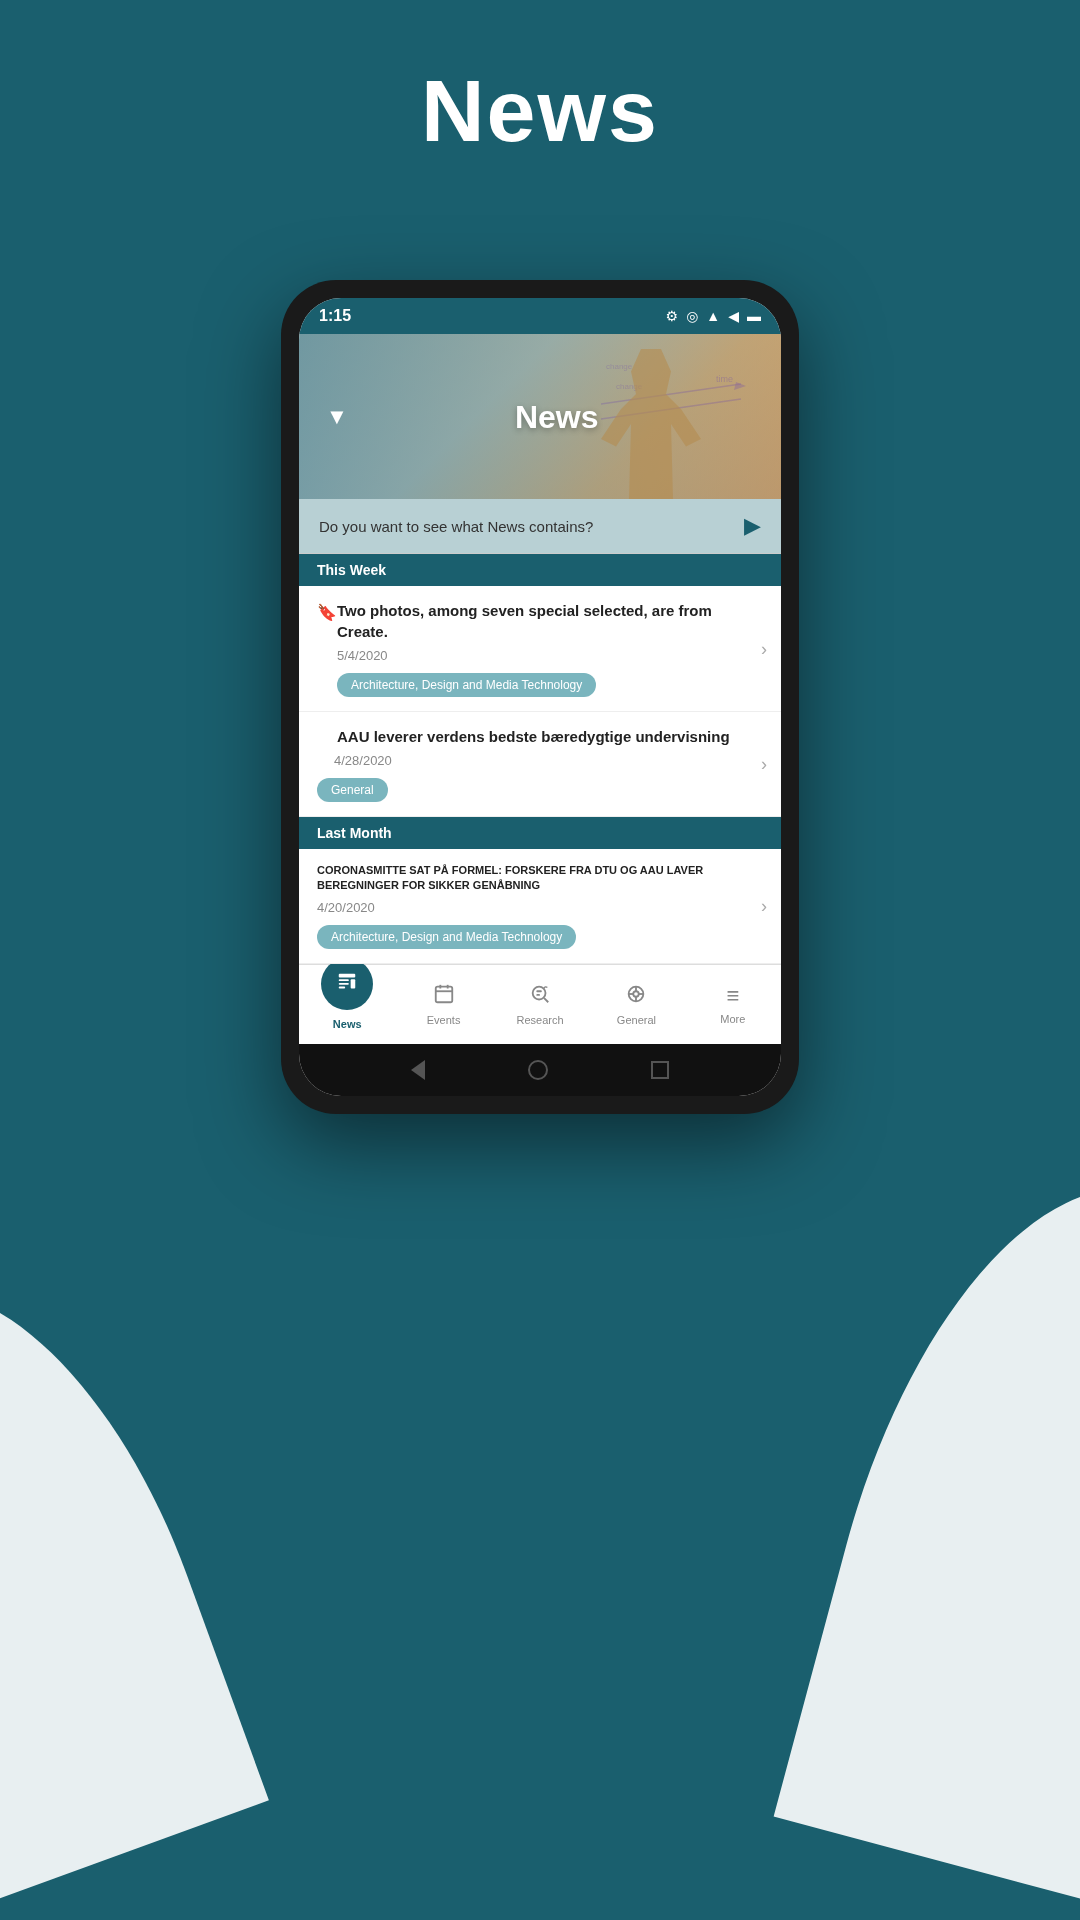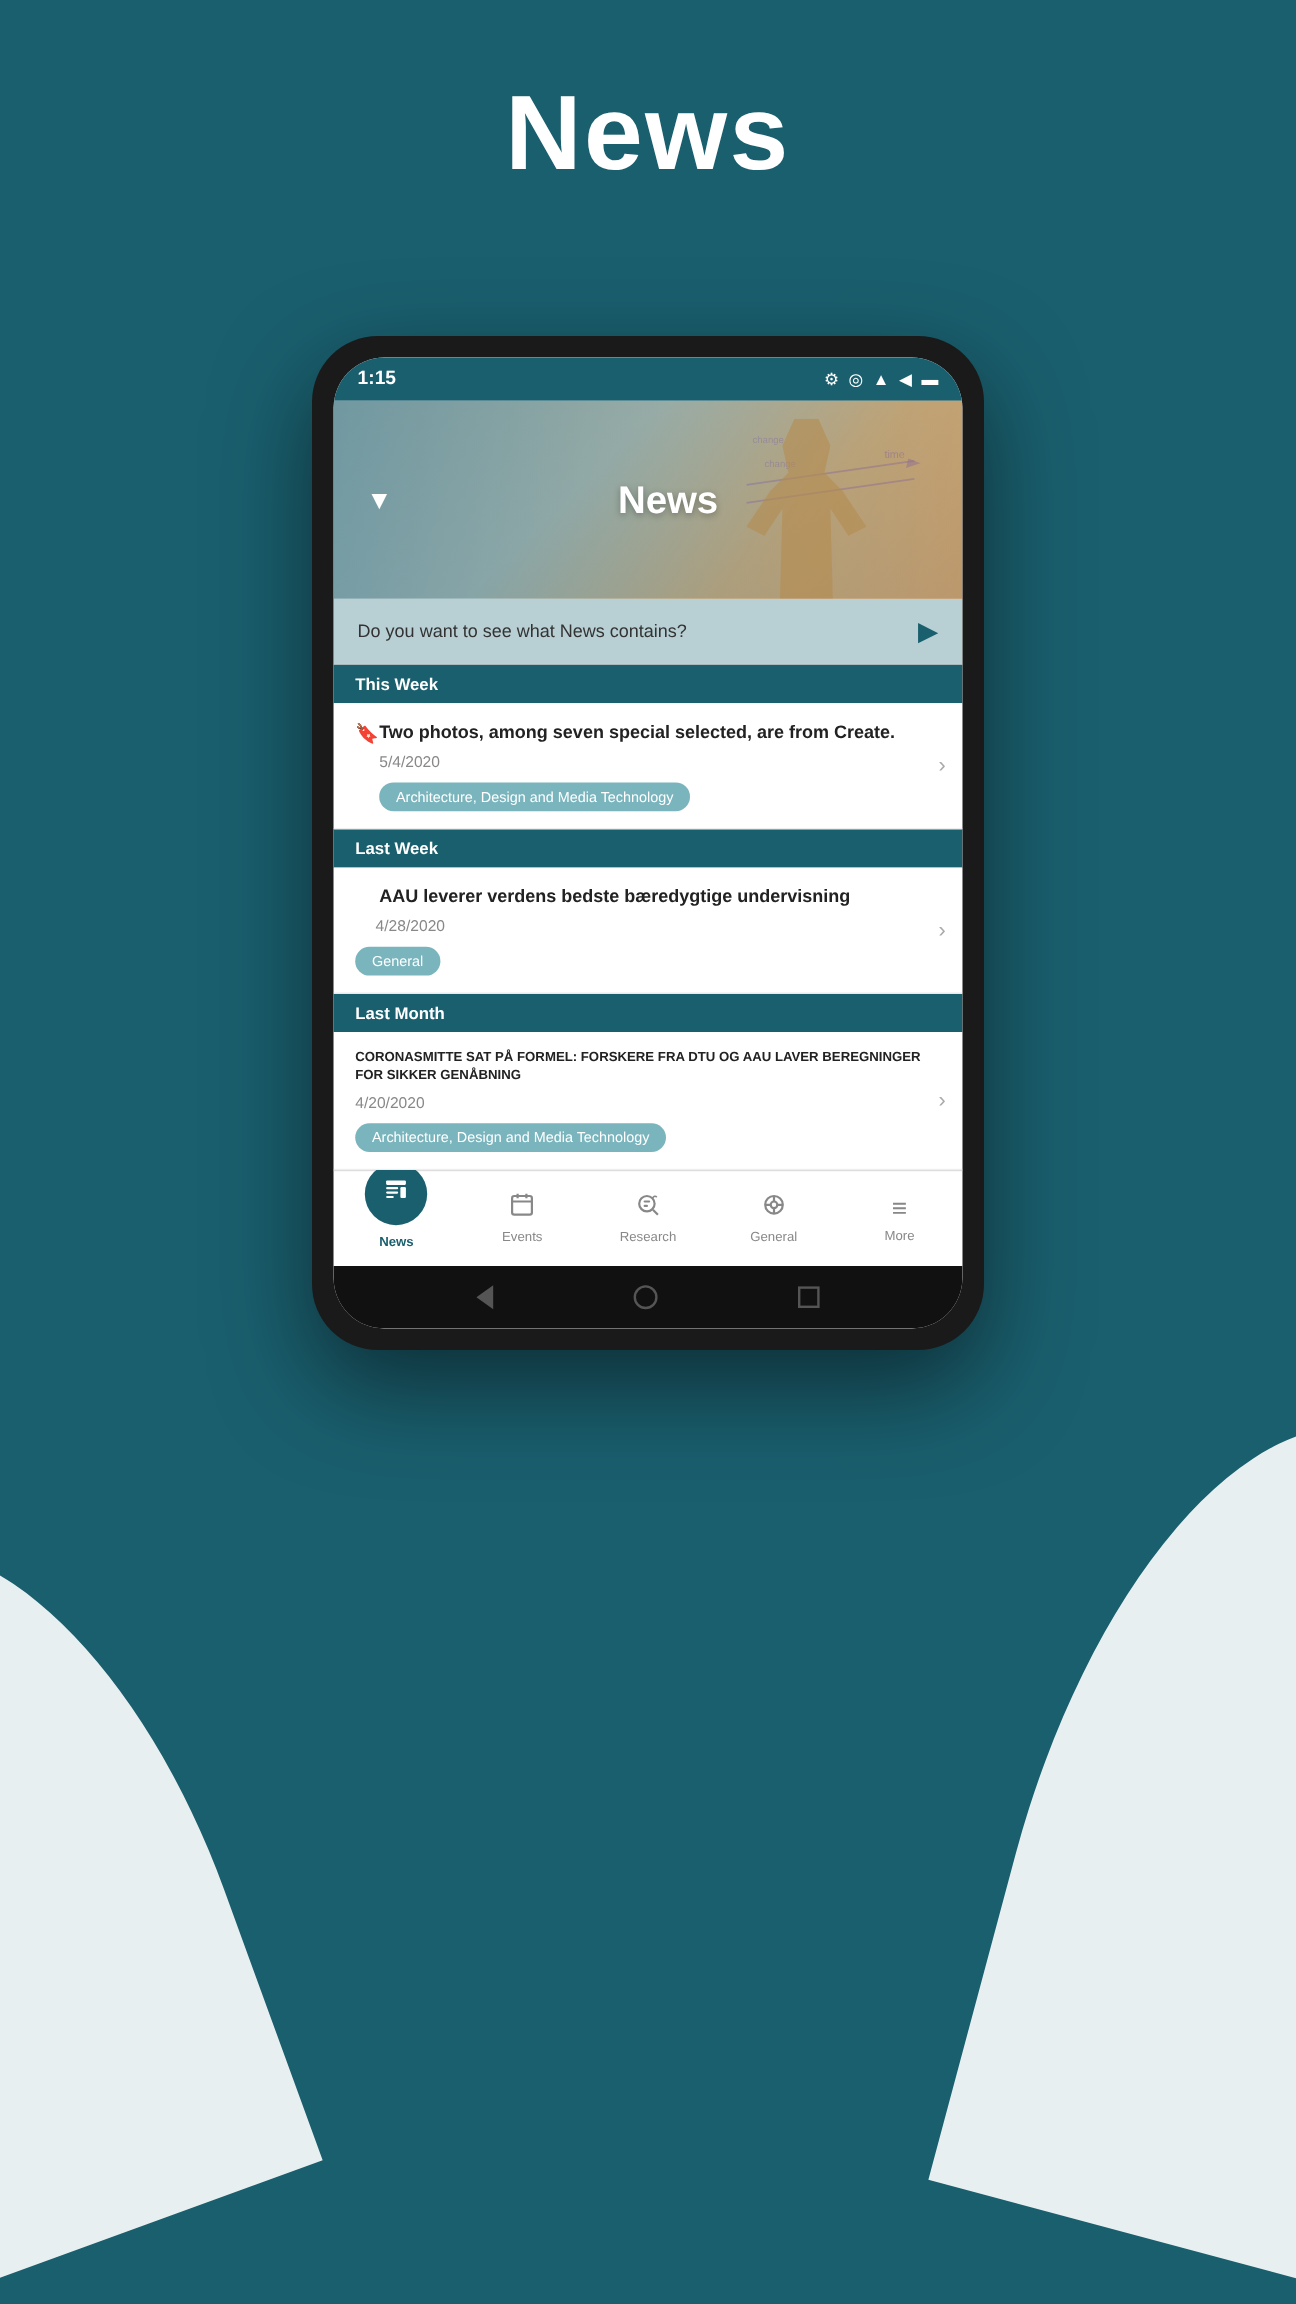--- a/index.html
+++ b/index.html
@@ -65,21 +65,21 @@
       margin-top: 20px;
       opacity: 0.95;
     }
 
     
     .phone-wrapper {
       position: absolute;
       top: 280px;
       left: 50%;
       transform: translateX(-50%);
-      width: 560px;
+      width: 518px;
       z-index: 20;
     }
 
     .phone-outer {
       background: #1a1a1a;
       border-radius: 55px;
       padding: 18px;
       box-shadow: 0 30px 80px rgba(0,0,0,0.5);
     }
 
@@ -400,23 +400,20 @@
       <div class="news-item">
         <div class="news-item-title">
           <span class="news-bookmark">🔖</span>
           <span>Two photos, among seven special selected, are from Create.</span>
         </div>
         <div class="news-date">5/4/2020</div>
         <span class="news-chevron">›</span>
         <div class="news-tag">Architecture, Design and Media Technology</div>
       </div>
 
-      <div class="section-header">
-        <span>Last Week</span>
-      </div>
       <div class="news-item">
         <div class="news-item-title">
           <span>AAU leverer verdens bedste bæredygtige undervisning</span>
         </div>
         <div class="news-date" style="margin-left:17px">4/28/2020</div>
         <span class="news-chevron">›</span>
         <div class="news-tag" style="margin-left:0">General</div>
       </div>
 
       <div class="section-header">

